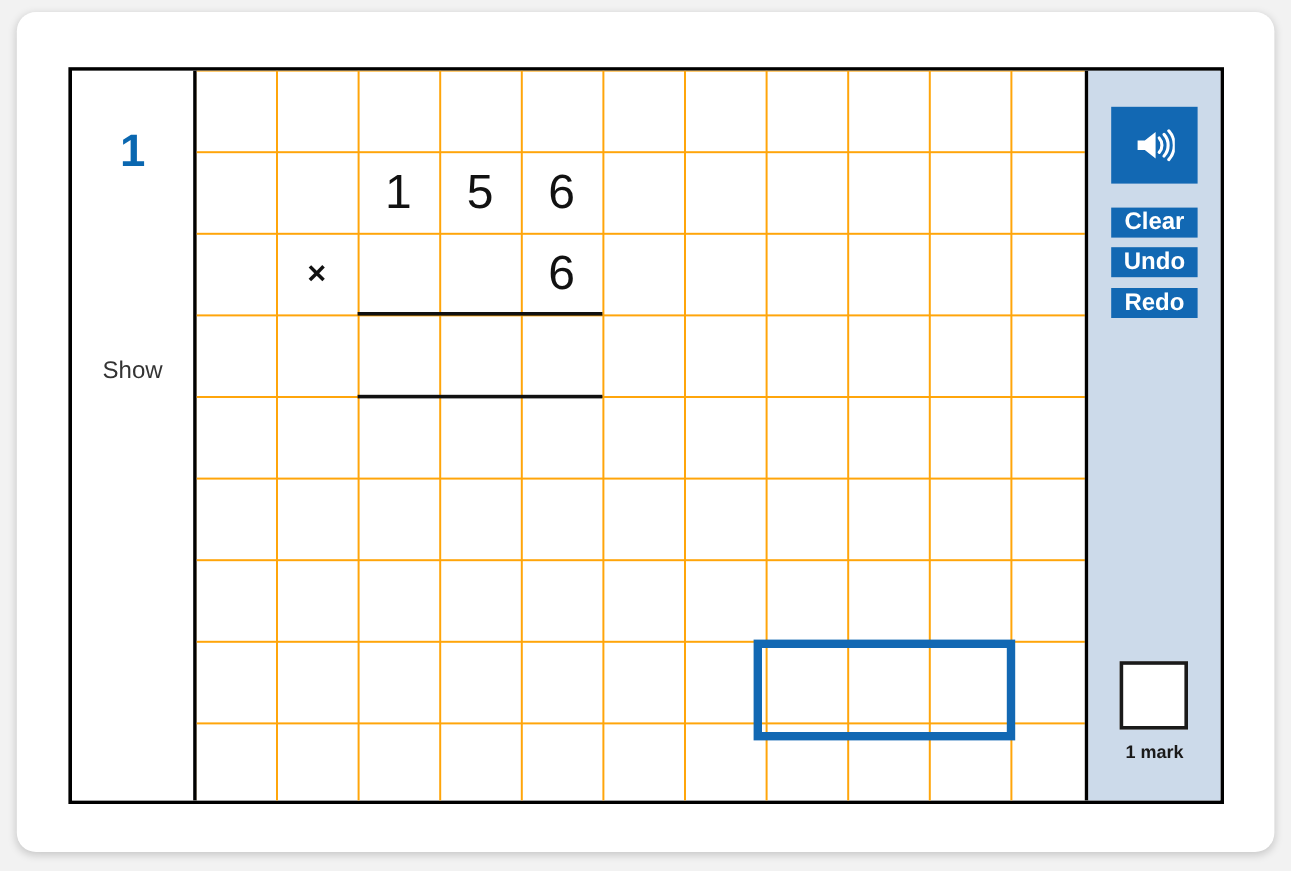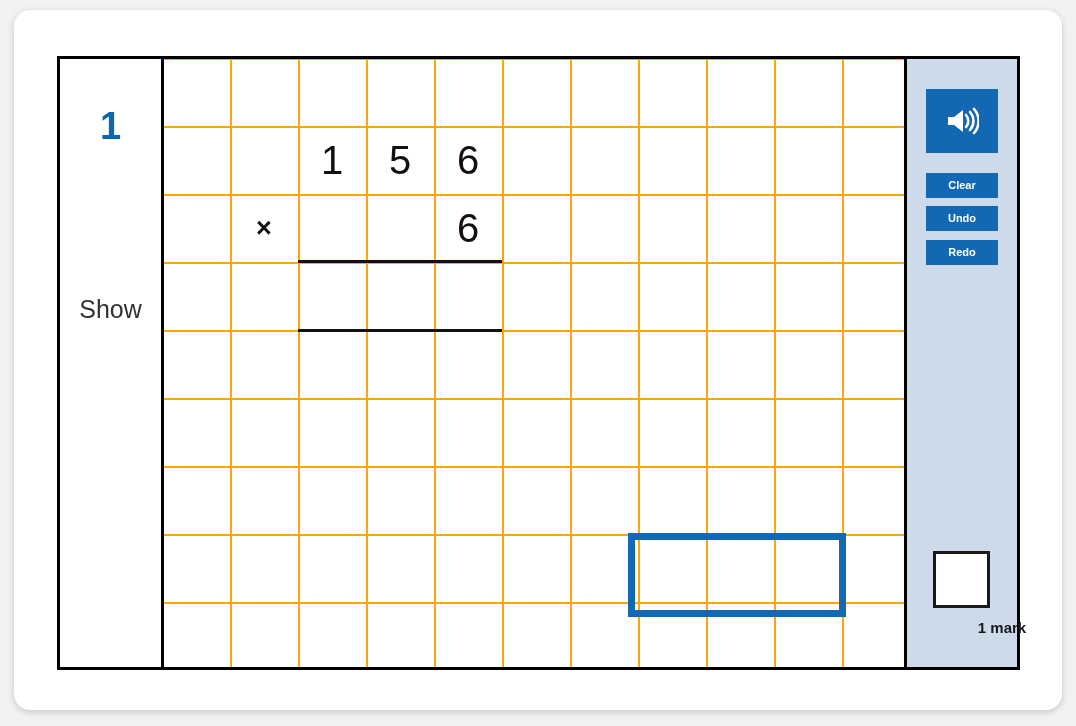--- a/index.html
+++ b/index.html
@@ -66,21 +66,21 @@
     font-weight: bold;
     color: #0a67b0;
     line-height: 1;
   }
   .show-method {
     position: absolute;
     top: 233px;
     left: 0;
     width: 100%;
     text-align: center;
-    font-size: 25px;
+    font-size: 20px;
     color: #333333;
     line-height: 35px;
   }
   .show-method span { display: block; }
 
   
   .work-area {
     position: relative;
     flex: 1 1 auto;
     background-color: #ffffff;
@@ -152,21 +152,21 @@
   }
   .sound-btn svg { display: block; }
 
   .tool-btn {
     position: absolute;
     left: 19px;
     width: 72px;
     height: 25px;
     background: #1268b3;
     color: #ffffff;
-    font-size: 11px;
+    font-size: 20px;
     font-weight: bold;
     border: none;
     padding: 0;
     line-height: 25px;
     text-align: center;
     cursor: pointer;
     font-family: "Liberation Sans", sans-serif;
   }
   .btn-clear { top: 114px; }
   .btn-undo  { top: 147px; text-align: center; }
@@ -184,21 +184,20 @@
   }
   .mark-label {
     position: absolute;
     left: 0;
     top: 560px;
     width: 100%;
     text-align: center;
     font-size: 15px;
     font-weight: bold;
     color: #1a1a1a;
-    padding-left: 40px;
   }
 </style>
 </head>
 <body>
 
 <div class="page">
   <div class="card">
 
     <div class="question-frame">
 

